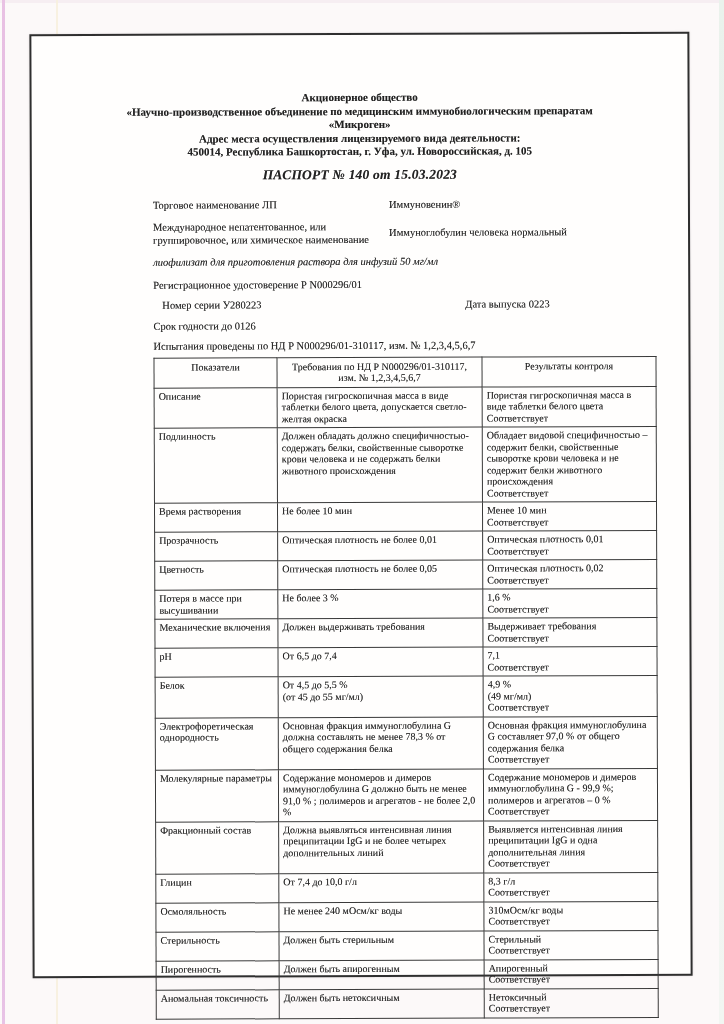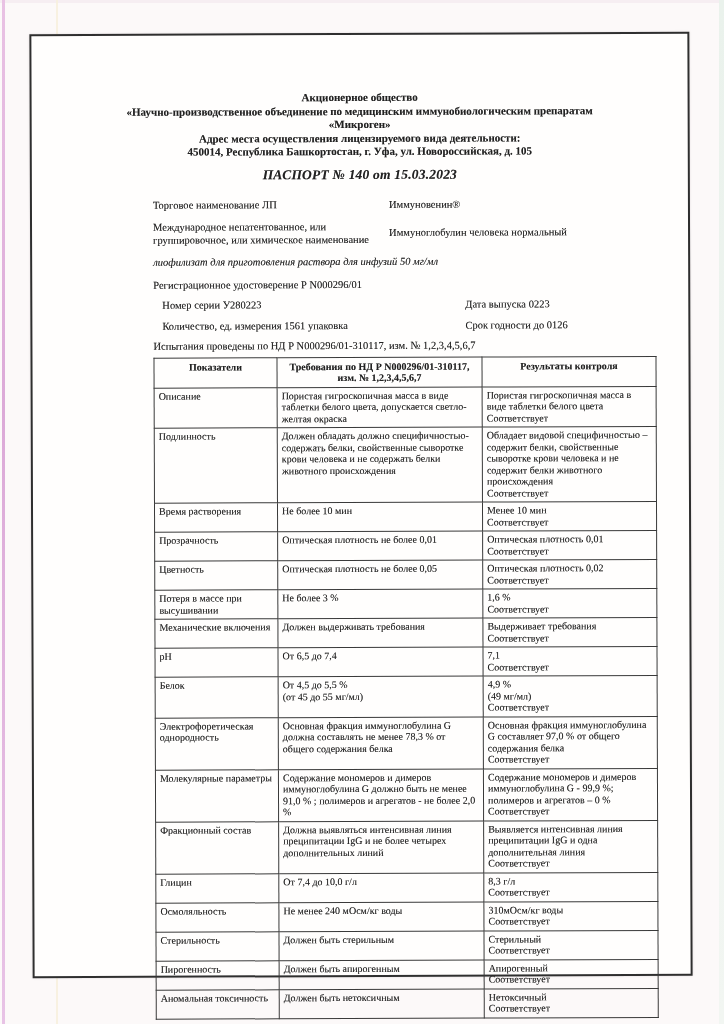--- a/index.html
+++ b/index.html
@@ -49,21 +49,21 @@
   .reg-line { margin-bottom:8px; }
   .reg-pair { display:flex; margin-bottom:8px; }
   .reg-pair .left { width:303px; flex:none;margin-left:9px; }
   .reg-tests { margin-bottom:4px; }
 
   table.results { border-collapse:collapse; width:502px; margin-top:2px;
     font-size:10px; line-height:11.5px; table-layout:fixed; }
   table.results th, table.results td {
     border:1px solid #3a3a3a; vertical-align:top;
     padding:2px 4px 3px; white-space:pre-line; }
-  table.results th { text-align:center; font-weight:bold; padding:3px 4px; }
+  table.results th { text-align:center; font-weight:normal; padding:3px 4px; }
   col.c1 { width:123px; } col.c2 { width:205px; } col.c3 { width:174px; }
 </style>
 </head>
 <body>
 
 <div class="edge-top"></div>
 <div class="edge-left"></div>
 <div class="edge-cream"></div>
 <div class="edge-right"></div>
 
@@ -96,21 +96,20 @@
         </div>
       </div>
 
       <div class="reg-block">
         <div class="reg-line">Регистрационное удостоверение  Р N000296/01</div>
         <div class="reg-pair">
           <div class="left">Номер серии У280223</div>
           <div>Дата выпуска 0223</div>
         </div>
         <div class="reg-pair">
-          <div class="left">Количество, ед. измерения  1561 упаковка</div>
           <div>Срок годности до 0126</div>
         </div>
         <div class="reg-tests">Испытания проведены по НД Р N000296/01-310117, изм. № 1,2,3,4,5,6,7</div>
       </div>
 
       <table class="results">
         <colgroup>
             <col class="c1">
             <col class="c2">
             <col class="c3">

